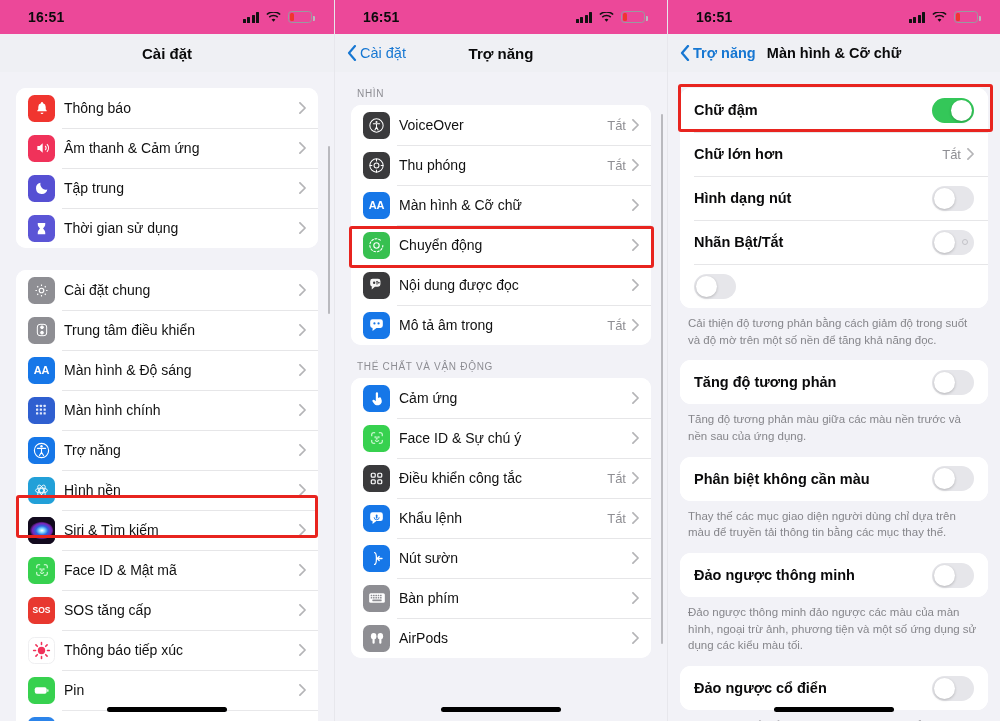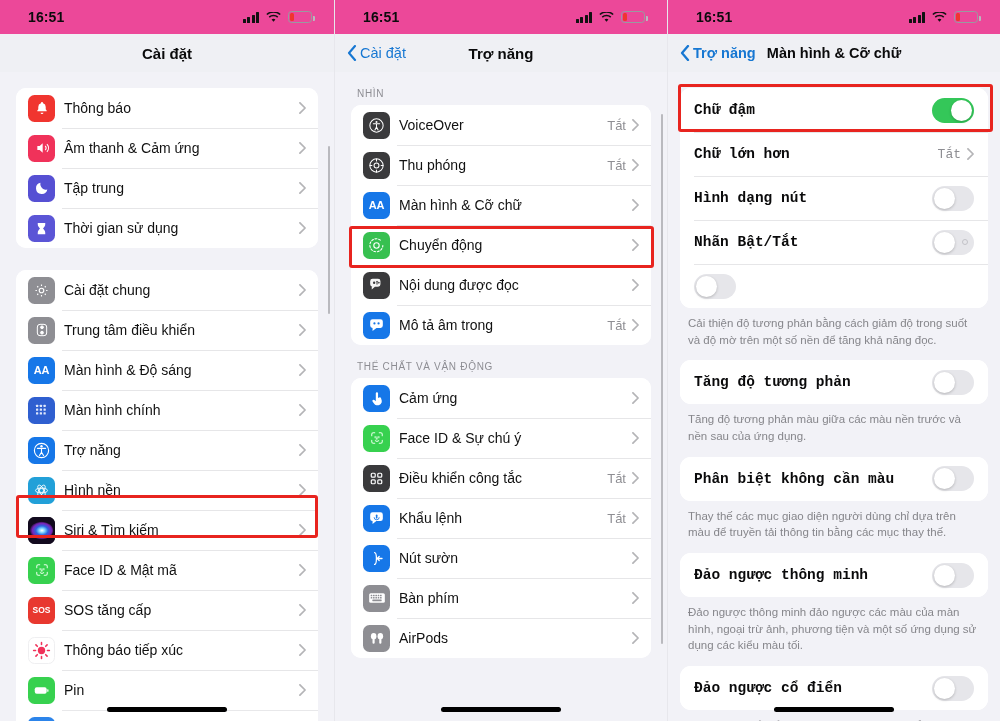--- a/index.html
+++ b/index.html
@@ -88,21 +88,21 @@
               box-shadow: 0 1px 3px rgba(0,0,0,.22); }
   .tg.on .knob { left: 19px; }
   .tg .lblmark { position:absolute; right: 6px; top: 50%; transform: translateY(-50%);
                  width: 6px; height: 6px; border: 1.2px solid #c3c3c8;
                  border-radius: 50%; }
 
   .footnote { font-size: 11px; color: #8a8a8f; line-height: 1.45;
               padding: 7px 22px 2px 22px; }
 
   
-  .p3 .card { margin: 0 12px; border-radius: 11px; font-family: Liberation Mono, monospace; }
+  .p3 .card { margin: 0 12px; border-radius: 11px; }
   .p3 .row { min-height: 44px; padding: 0 14px; }
   .p3 .row-label { font-size: 14.5px; font-weight: bold; color: #0a0a0b; }
   .p3 .row + .row::before { left: 14px; }
   .p3 .footnote { font-size: 11.5px; padding: 7px 20px 2px 20px; color: #86868b; }
 
   
   .hl { position: absolute; border: 3.5px solid #e8241f; border-radius: 3px;
         pointer-events: none; z-index: 20; }
 
   

